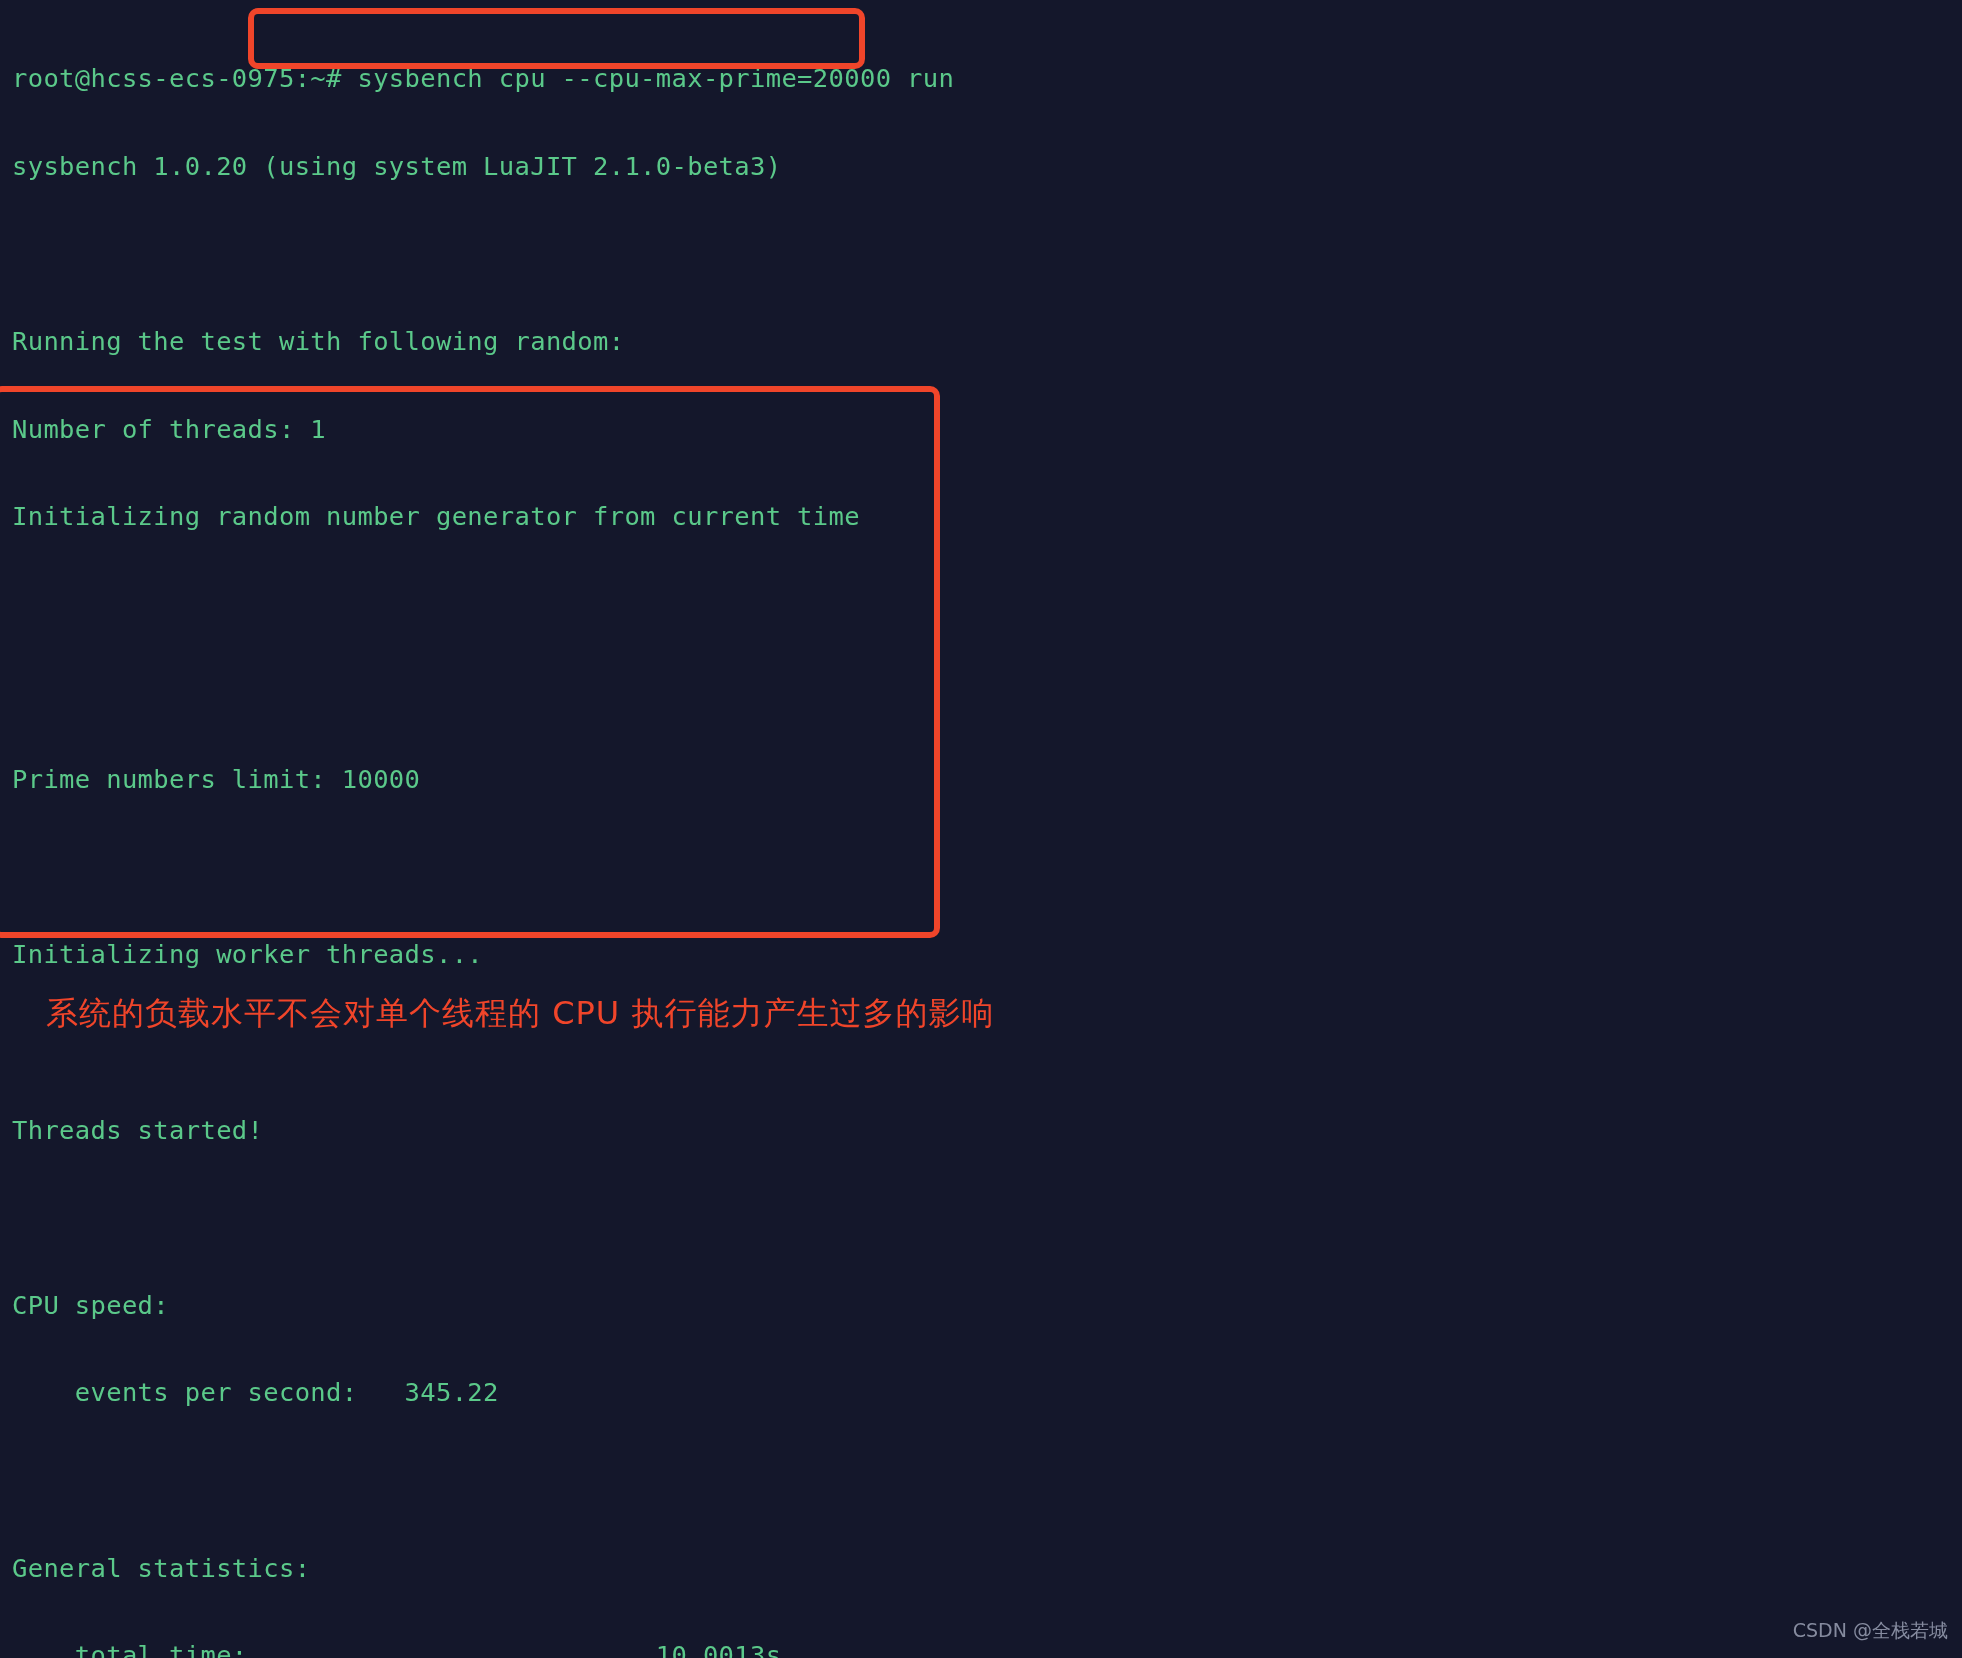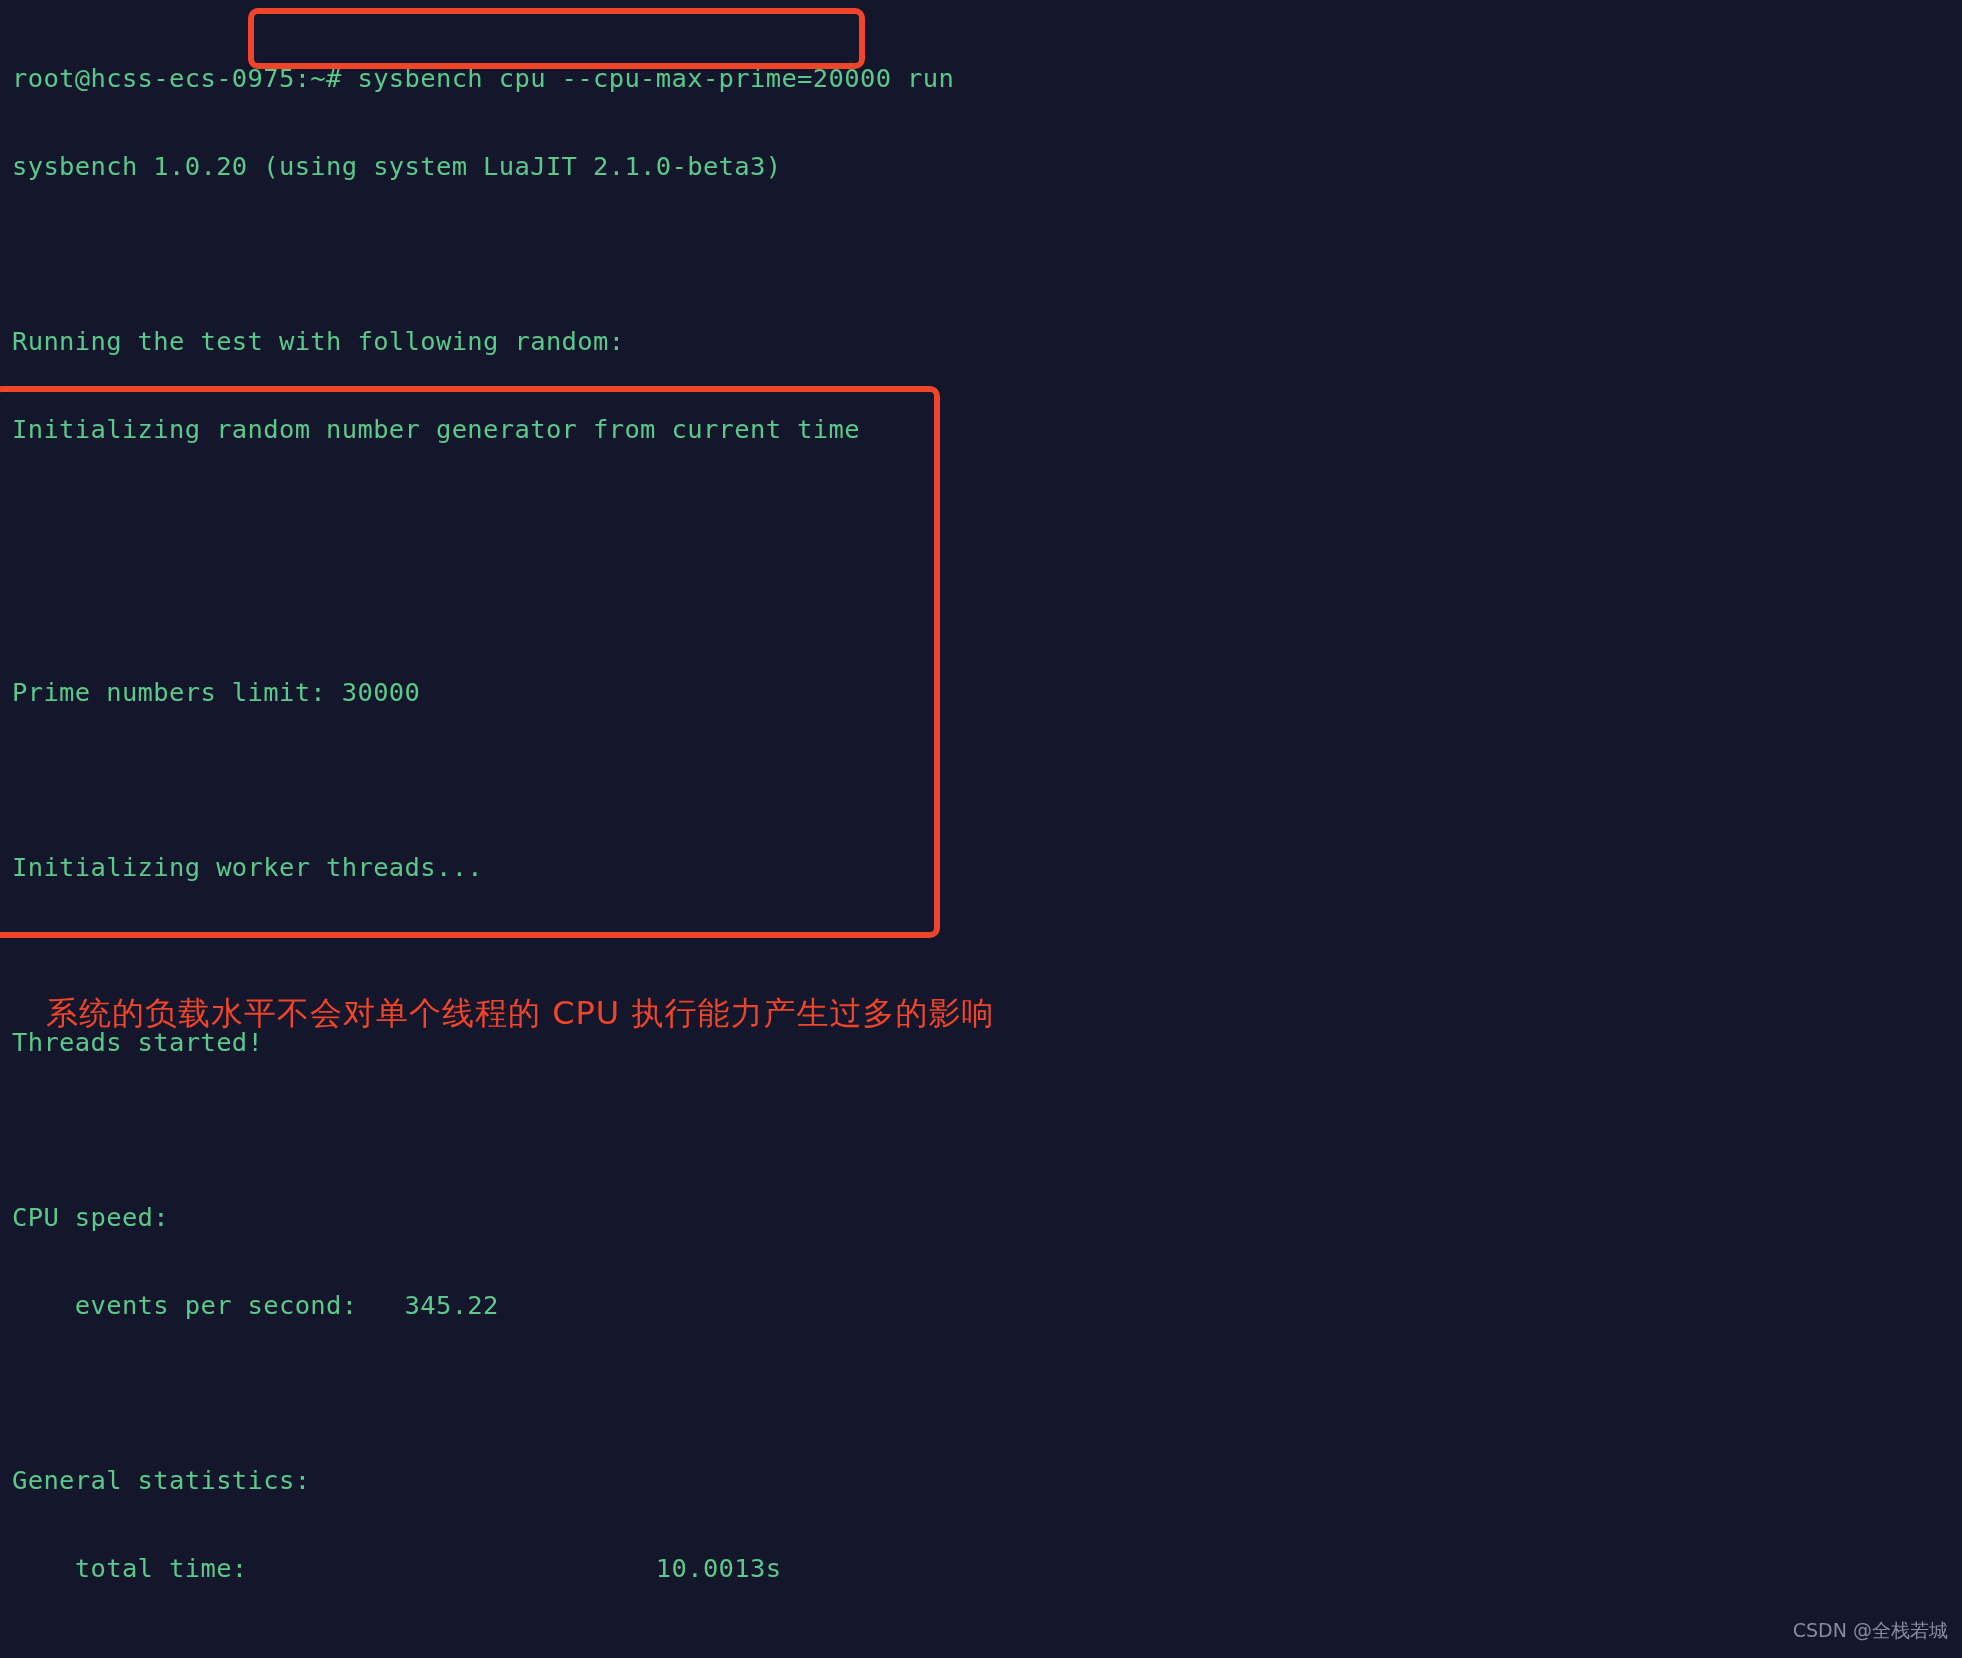--- a/index.html
+++ b/index.html
@@ -86,24 +86,25 @@
 </head>
 <body>
 
 <div id="terminal">
 
   <div class="term-lines">
     <div class="line">root@hcss-ecs-0975:~# sysbench cpu --cpu-max-prime=20000 run</div>
     <div class="line">sysbench 1.0.20 (using system LuaJIT 2.1.0-beta3)</div>
     <div class="line blank">&nbsp;</div>
     <div class="line">Running the test with following random:</div>
+    <div class="line">Number of threads: 1</div>
     <div class="line">Initializing random number generator from current time</div>
     <div class="line blank">&nbsp;</div>
     <div class="line blank">&nbsp;</div>
-    <div class="line">Prime numbers limit: 30000</div>
+    <div class="line">Prime numbers limit: 10000</div>
     <div class="line blank">&nbsp;</div>
     <div class="line">Initializing worker threads...</div>
     <div class="line blank">&nbsp;</div>
     <div class="line">Threads started!</div>
     <div class="line blank">&nbsp;</div>
     <div class="line">CPU speed:</div>
     <div class="line">    events per second:   345.22</div>
     <div class="line blank">&nbsp;</div>
     <div class="line">General statistics:</div>
     <div class="line">    total time:                          10.0013s</div>

